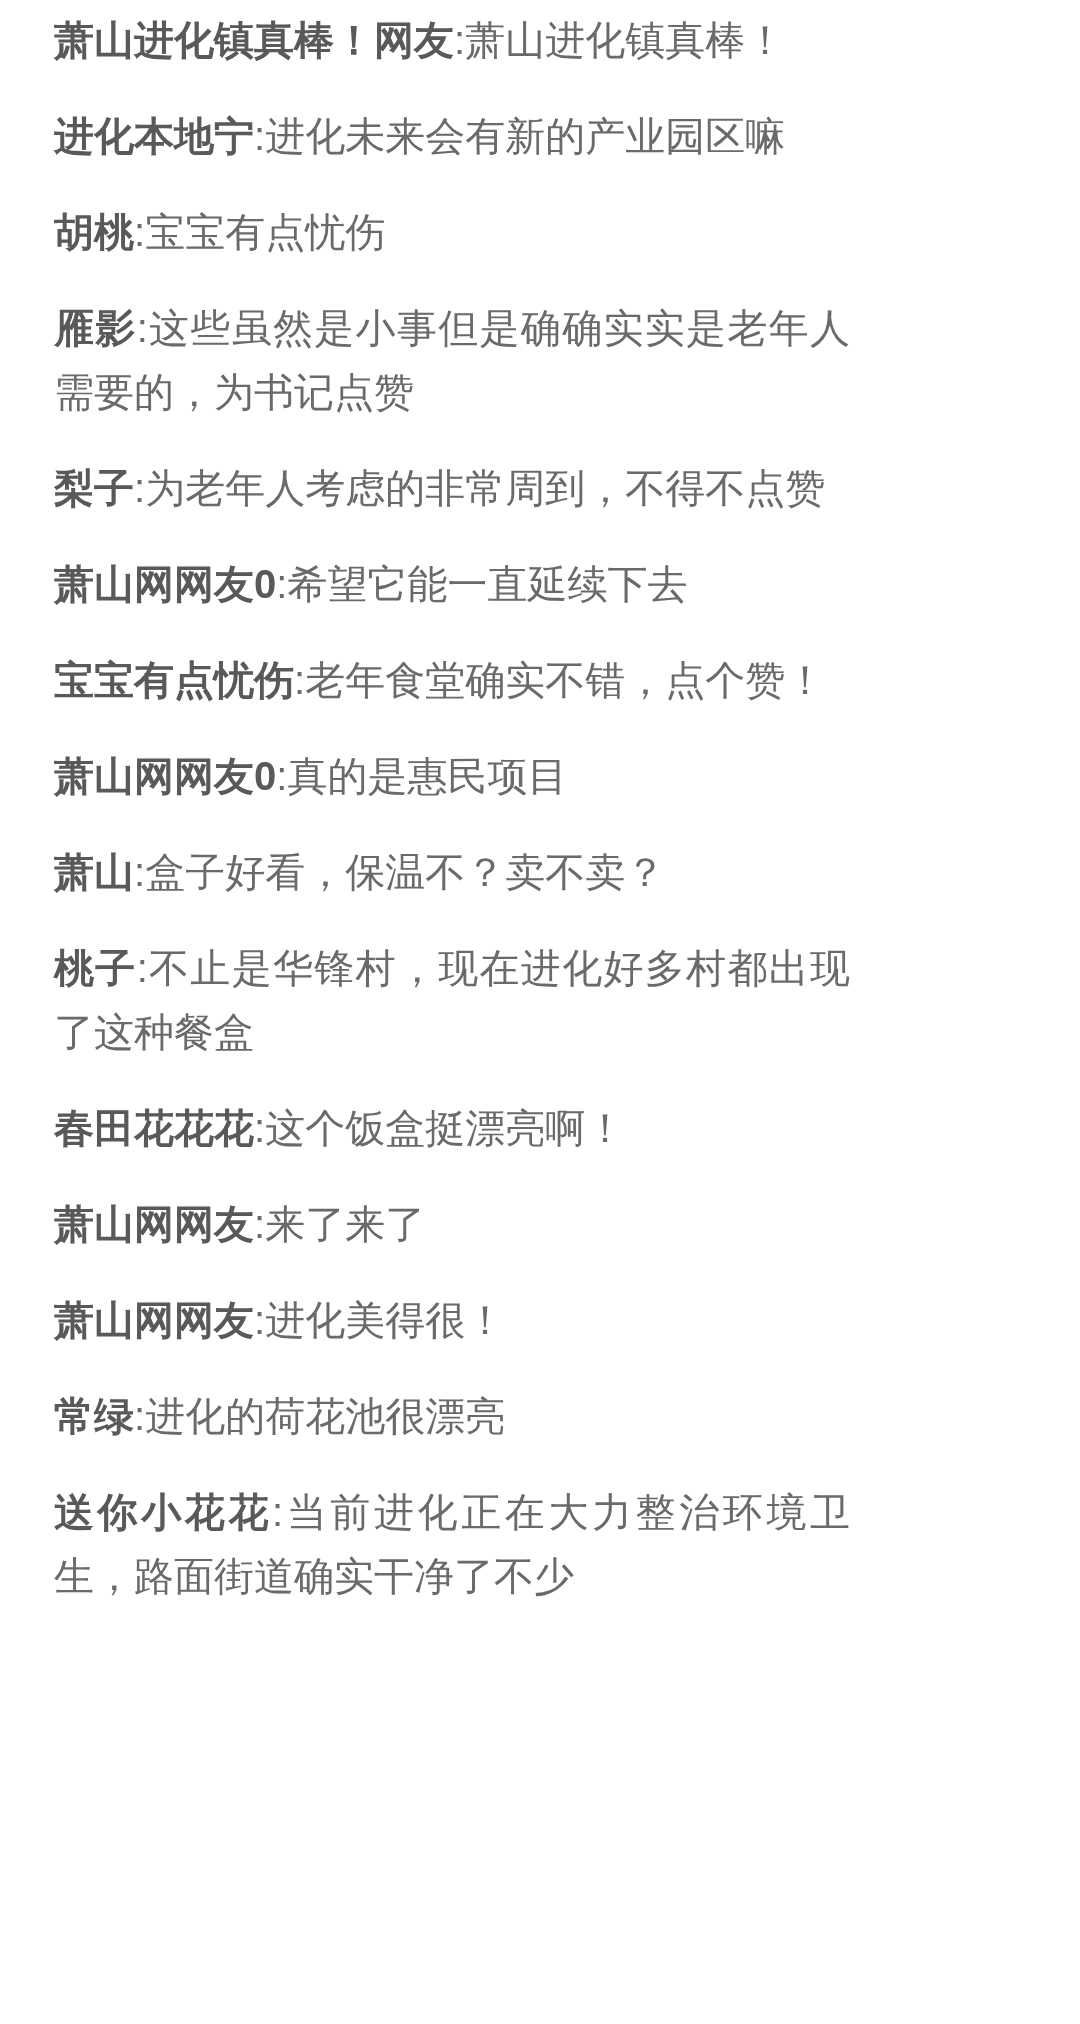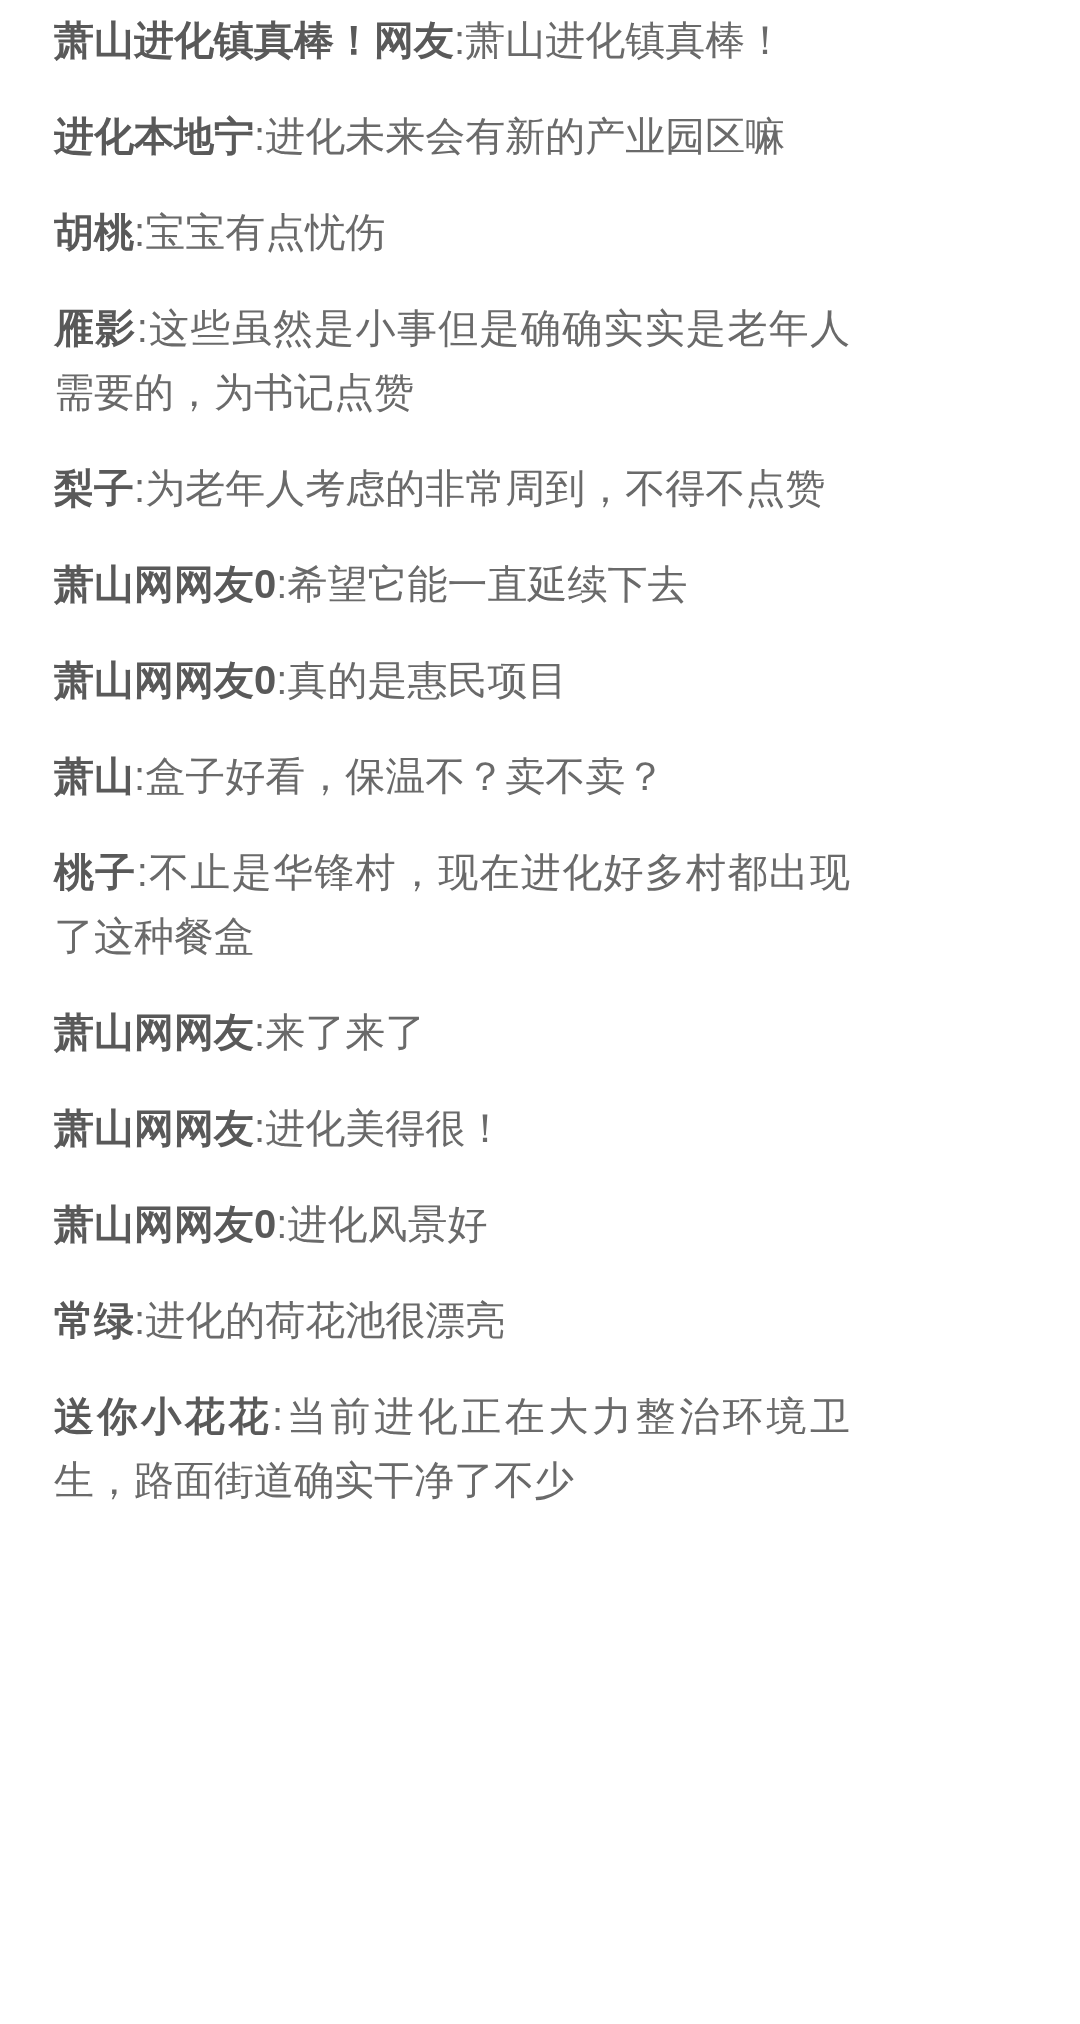--- a/index.html
+++ b/index.html
@@ -43,21 +43,22 @@
 </head>
 <body>
 
 <div class="comments">
     <p class="comment"><span class="author">萧山进化镇真棒！网友</span><span class="sep">:</span><span class="text">萧山进化镇真棒！</span></p>
     <p class="comment"><span class="author">进化本地宁</span><span class="sep">:</span><span class="text">进化未来会有新的产业园区嘛</span></p>
     <p class="comment"><span class="author">胡桃</span><span class="sep">:</span><span class="text">宝宝有点忧伤</span></p>
     <p class="comment"><span class="author">雁影</span><span class="sep">:</span><span class="text">这些虽然是小事但是确确实实是老年人需要的，为书记点赞</span></p>
     <p class="comment"><span class="author">梨子</span><span class="sep">:</span><span class="text">为老年人考虑的非常周到，不得不点赞</span></p>
     <p class="comment"><span class="author">萧山网网友0</span><span class="sep">:</span><span class="text">希望它能一直延续下去</span></p>
+    <p class="comment"><span class="author">宝宝有点忧伤</span><span class="sep">:</span><span class="text">老年食堂确实不错，点个赞！</span></p>
     <p class="comment"><span class="author">萧山网网友0</span><span class="sep">:</span><span class="text">真的是惠民项目</span></p>
     <p class="comment"><span class="author">萧山</span><span class="sep">:</span><span class="text">盒子好看，保温不？卖不卖？</span></p>
     <p class="comment"><span class="author">桃子</span><span class="sep">:</span><span class="text">不止是华锋村，现在进化好多村都出现了这种餐盒</span></p>
+    <p class="comment"><span class="author">春田花花花</span><span class="sep">:</span><span class="text">这个饭盒挺漂亮啊！</span></p>
     <p class="comment"><span class="author">萧山网网友</span><span class="sep">:</span><span class="text">来了来了</span></p>
     <p class="comment"><span class="author">萧山网网友</span><span class="sep">:</span><span class="text">进化美得很！</span></p>
-    <p class="comment"><span class="author">萧山网网友0</span><span class="sep">:</span><span class="text">进化风景好</span></p>
     <p class="comment"><span class="author">常绿</span><span class="sep">:</span><span class="text">进化的荷花池很漂亮</span></p>
     <p class="comment"><span class="author">送你小花花</span><span class="sep">:</span><span class="text">当前进化正在大力整治环境卫生，路面街道确实干净了不少</span></p>
   </div>
 
 </body></html>

